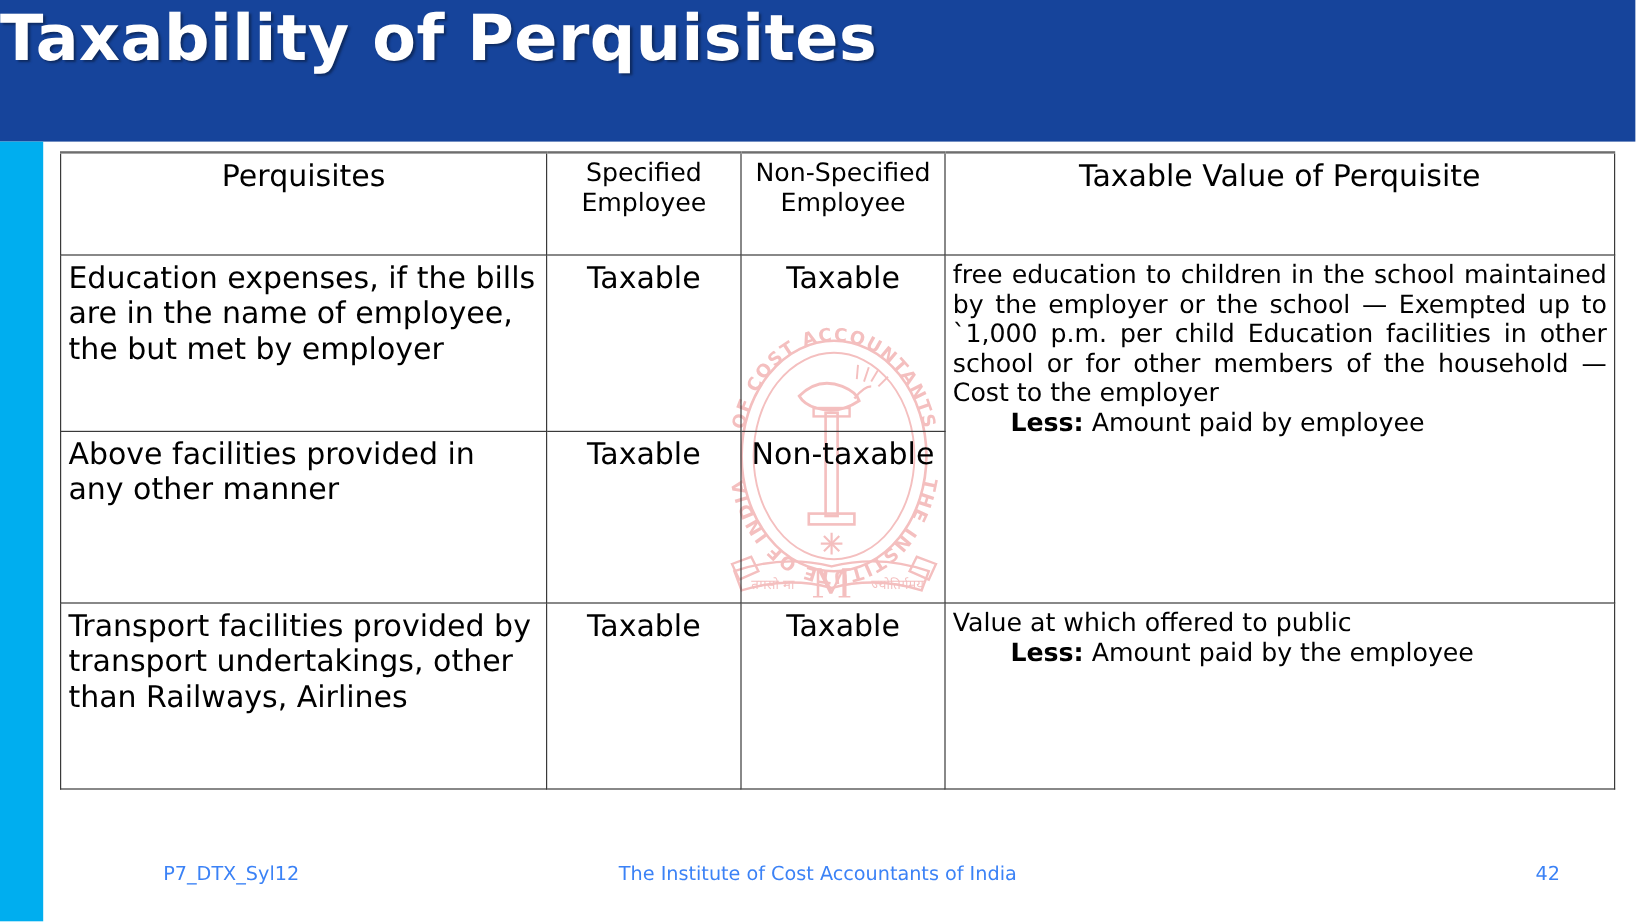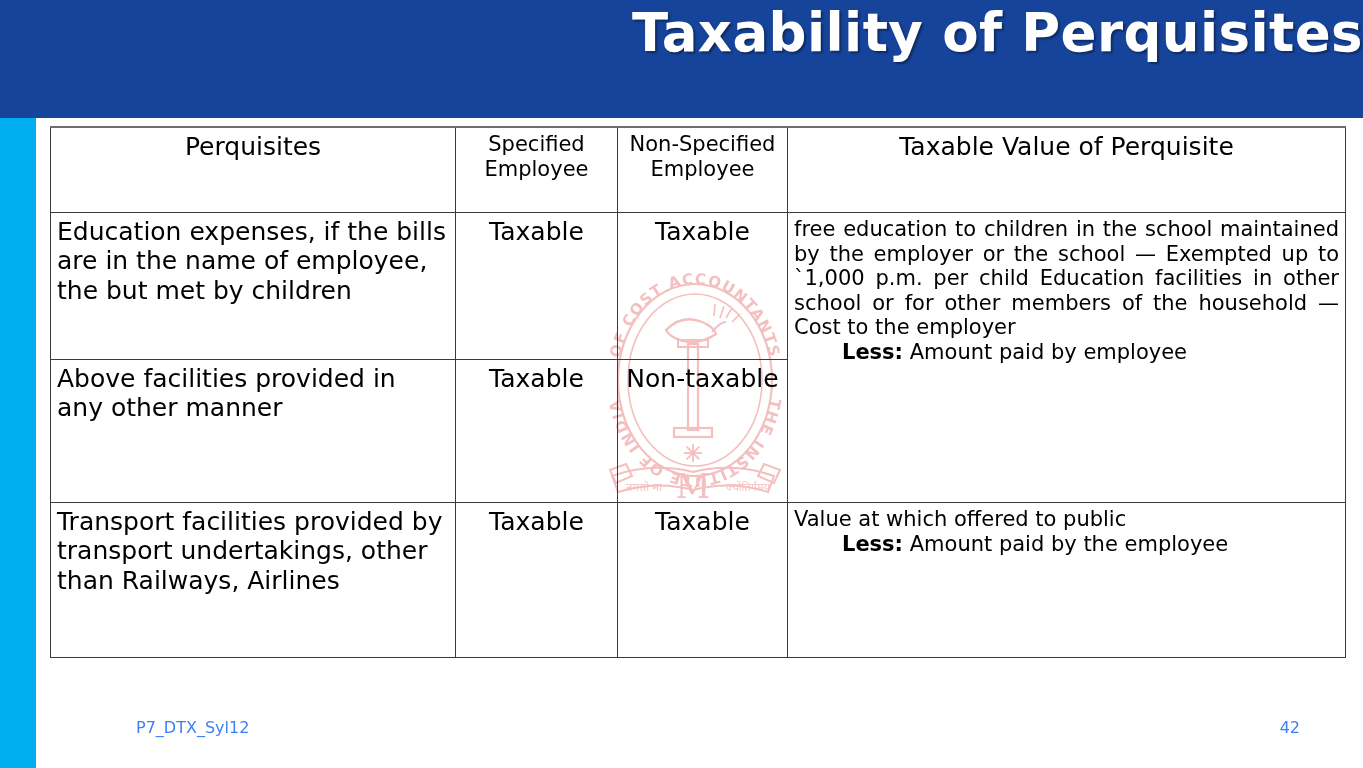--- a/index.html
+++ b/index.html
@@ -21,21 +21,21 @@
     left: 0; top: 0;
     width: 1363px;
     height: 118px;
     background: #16449B;
   }
   #slide-title {
     position: absolute;
     left: 0;
     top: 2px;
     width: 1363px;
-    text-align: right;
+    text-align: left;
     color: #ffffff;
     font-size: 53px;
     font-weight: bold;
     letter-spacing: 0.4px;
     font-family: "DejaVu Sans", sans-serif;
     text-shadow: 2px 2px 2px rgba(0,0,0,0.38);
     white-space: nowrap;
   }
 
   
@@ -217,21 +217,21 @@
       </th>
       <th class="hdr-small">
         <span>Non-Specified</span><br>
         <span>Employee</span>
       </th>
       <th class="hdr-big">Taxable Value of Perquisite</th>
     </tr>
   </thead>
   <tbody>
     <tr class="row-1">
-      <td class="cell-perq">Education expenses, if the bills are in the name of employee, the but met by children</td>
+      <td class="cell-perq">Education expenses, if the bills are in the name of employee, the but met by employer</td>
       <td class="cell-stat">Taxable</td>
       <td class="cell-stat">Taxable</td>
       <td class="cell-value" rowspan="2">
         <span>free education to children in the school maintained by the employer or the school — Exempted up to `1,000 p.m. per child</span>
         <span>Education facilities in other school or for other members of the household — Cost to the employer</span>
         <span class="noj"><b>Less:</b><span> Amount paid by employee</span></span>
       </td>
     </tr>
     <tr class="row-2">
       <td class="cell-perq">Above facilities provided in any other manner</td>
@@ -245,14 +245,15 @@
       <td class="cell-value">
         <span class="noj">Value at which offered to public</span>
         <span class="noj"><b>Less:</b><span> Amount paid by the employee</span></span>
       </td>
     </tr>
   </tbody>
 </table>
 
 <div id="slide-footer">
   <span id="footer-left">P7_DTX_Syl12</span>
+  <span id="footer-center">The Institute of Cost Accountants of India</span>
   <span id="footer-right">42</span>
 </div>
 
 </body></html>

